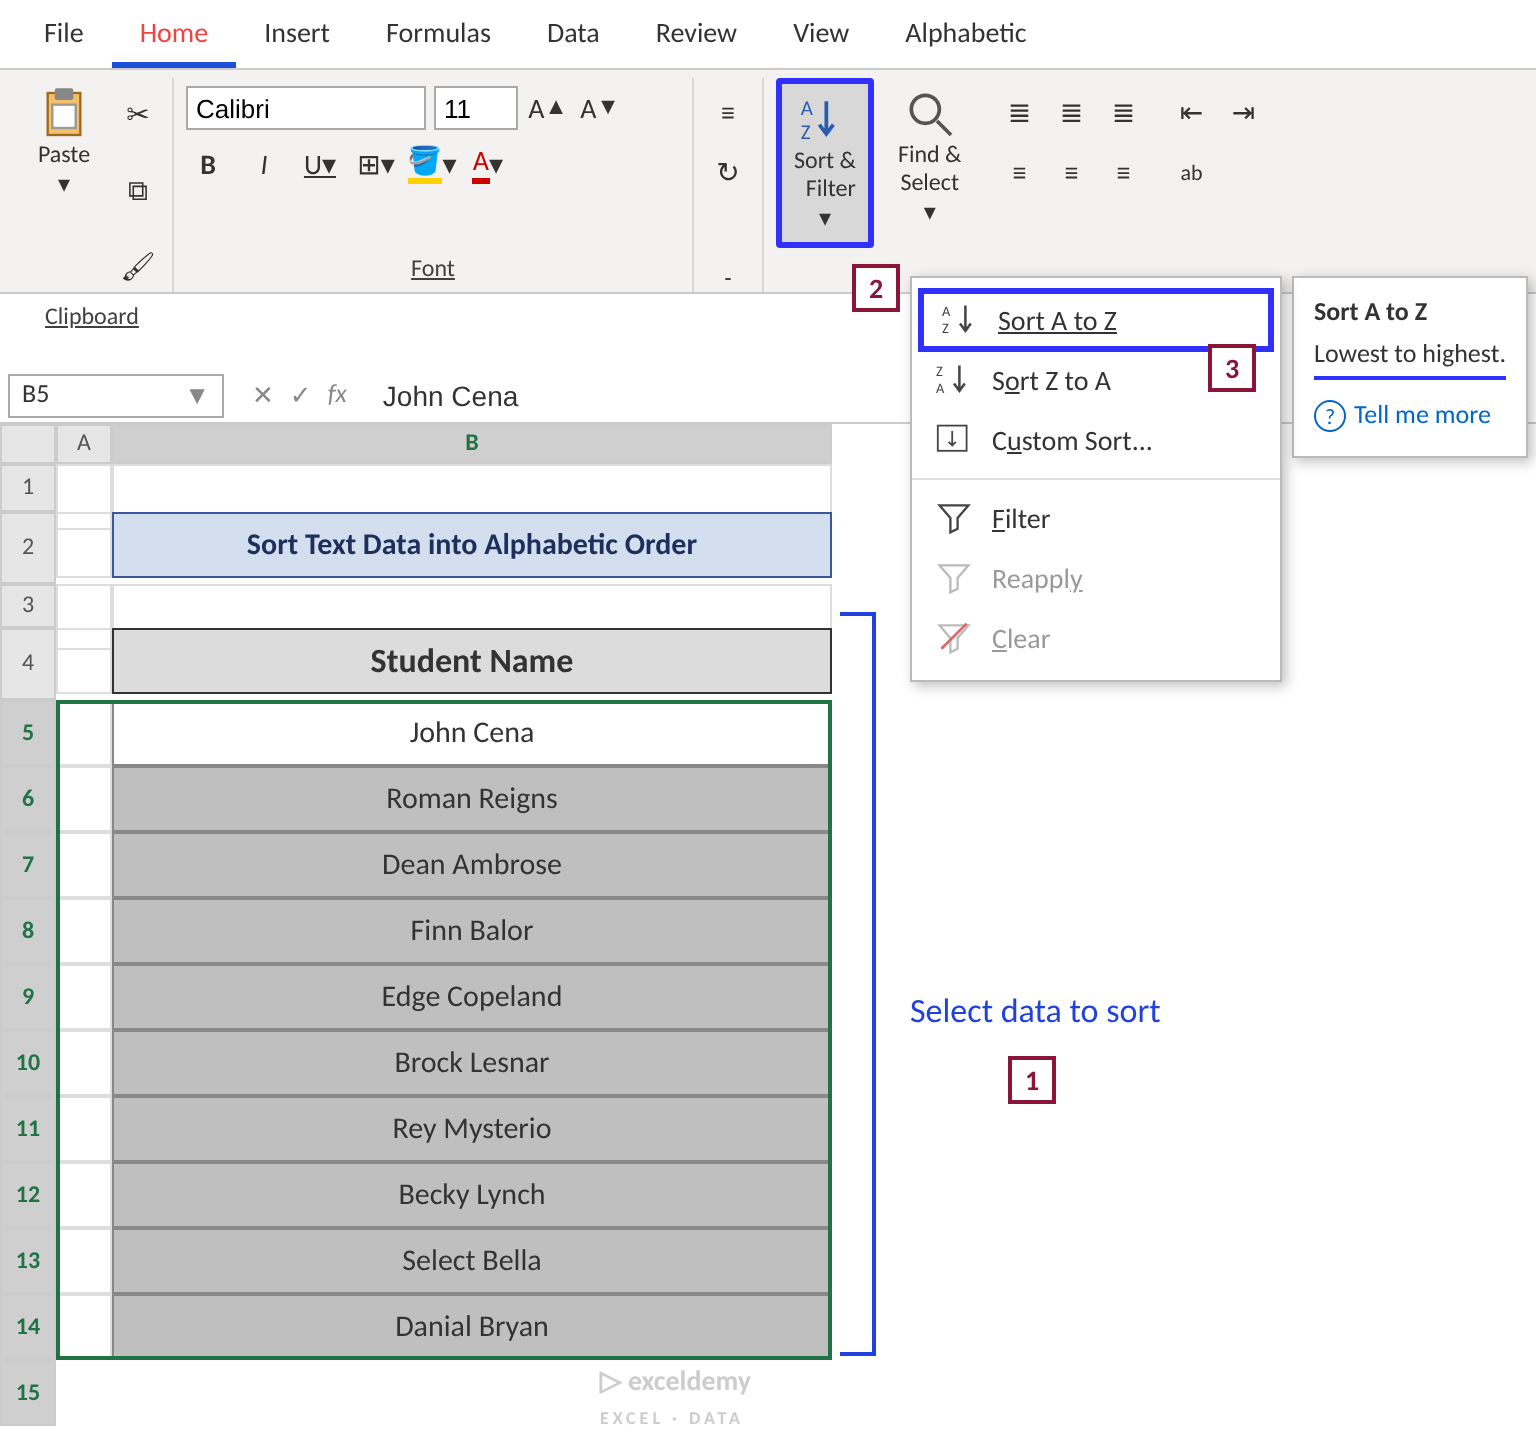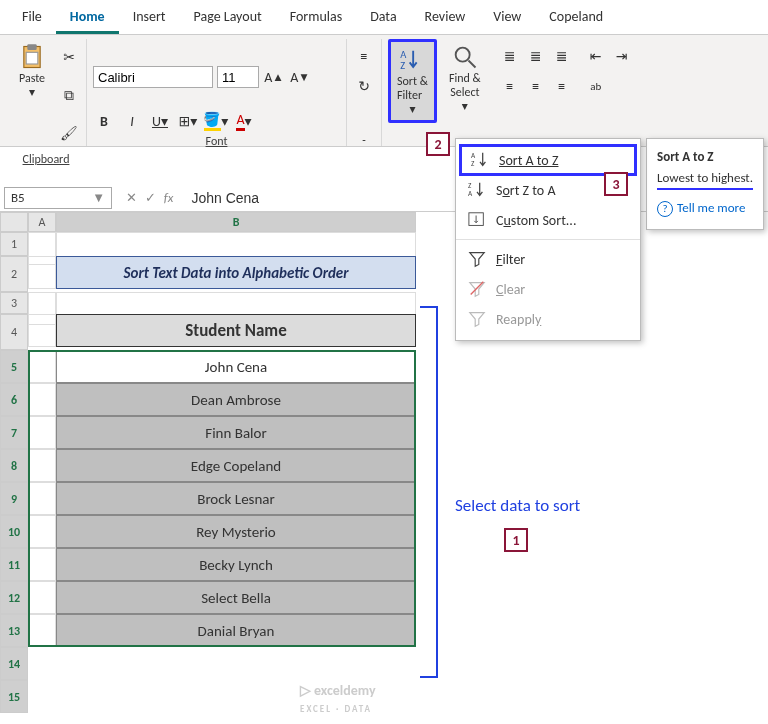--- a/index.html
+++ b/index.html
@@ -1,21 +1,21 @@
 <!DOCTYPE html>
 <html><head>
 <meta charset="utf-8">
 <style>
 * { box-sizing: border-box; margin: 0; padding: 0; }
 body { font-family: "Segoe UI", Calibri, Arial, sans-serif; font-size: 13px; color: #333; background: #fff; width: 768px; height: 724px; overflow: hidden; position: relative; }
 
 
 .ribbon-tabs { display: flex; padding: 2px 8px 0 8px; border-bottom: 1px solid #ccc; }
 .ribbon-tab { padding: 6px 14px; font-size: 14px; cursor: pointer; }
-.ribbon-tab.active { border-bottom: 3px solid #0f766e; color: #0369a1; font-weight: 700; }
+.ribbon-tab.active { border-bottom: 3px solid #1d4ed8; color: #ef4444; font-weight: 400; }
 
 
 .ribbon { display: flex; background: #f3f2f1; border-bottom: 1px solid #ccc; height: 112px; padding: 4px 6px 0 6px; }
 .ribgroup { display: flex; flex-direction: column; border-right: 1px solid #d8d8d8; padding: 0 6px; }
 .ribgroup .controls { flex: 1; display: flex; align-items: flex-start; gap: 6px; }
 .ribgroup .label { font-size: 12px; color: #404040; text-align: center; padding: 2px 0 4px 0; text-decoration: underline; }
 .big-btn { display: flex; flex-direction: column; align-items: center; justify-content: center; padding: 4px 6px; font-size: 12px; cursor: pointer; }
 .big-btn svg { width: 28px; height: 28px; }
 .mini-grid { display: flex; flex-direction: column; gap: 5px; padding-top:2px; }
 .mini-grid .row { display: flex; gap: 5px; align-items: center; }
@@ -36,21 +36,21 @@
 .corner { width:28px; height:20px; background:#e6e6e6; border:1px solid #ccc; }
 .colhdr { background:#e6e6e6; border:1px solid #ccc; display:flex; align-items:center; justify-content:center; font-size:12px; color:#555; height:20px; }
 .colA { width:28px; }
 .rhdr { width:28px; height:33px; background:#e6e6e6; border:1px solid #ccc; display:flex; align-items:center; justify-content:center; font-size:12px; color:#555; }
 .rhdr.sel { background:#cfcfcf; color:#217346; font-weight:bold; }
 .gridbody { display:flex; flex-direction:column; }
 .row { display:flex; height:33px; }
 .cell { border:1px solid #ddd; height:33px; display:flex; align-items:center; justify-content:center; font-size:15px; }
 .cB { width:360px; }
 
-.title-cell { background:#d3deef; color:#1f2f5b; font-style:italic; font-weight:bold; border:1.5px solid #3b5998; }
+.title-cell { background:#d3deef; color:#1f2f5b; font-weight:bold; border:1.5px solid #3b5998; }
 .header-cell { background:#dcdcdc; font-weight:bold; font-size:17px; border:1.5px solid #333; }
 .data-cell { background:#bfbfbf; border:1px solid #888; }
 .data-cell.first { background:#fff; }
 .selected-range { outline: 2px solid #217346; outline-offset: -2px; }
 .colhdr.sel { background:#cfcfcf; color:#217346; font-weight:bold; }
 
 
 .dropdown { position:absolute; top:138px; left:455px; width:186px; background:#fff; border:1px solid #bbb; box-shadow:2px 2px 6px rgba(0,0,0,.25); padding:6px 0; z-index:10; }
 .menu-item { display:flex; align-items:center; gap:10px; padding:6px 12px; font-size:14px; cursor:pointer; }
 .menu-item svg, .menu-item .micon { width:18px; height:18px; flex-shrink:0; }
@@ -72,26 +72,25 @@
 
 .watermark { position:absolute; bottom:8px; left:300px; color:#ccc; font-size:14px; font-weight:bold; z-index:0;}
 </style>
 </head>
 <body>
 
 <div class="ribbon-tabs">
   <div class="ribbon-tab">File</div>
   <div class="ribbon-tab active">Home</div>
   <div class="ribbon-tab">Insert</div>
-  <div class="ribbon-tab">Page Layout</div>
   <div class="ribbon-tab">Formulas</div>
   <div class="ribbon-tab">Data</div>
   <div class="ribbon-tab">Review</div>
   <div class="ribbon-tab">View</div>
-  <div class="ribbon-tab">Copeland</div>
+  <div class="ribbon-tab">Alphabetic</div>
 </div>
 
 <div class="ribbon">
 
   <div class="ribgroup">
     <div class="controls">
       <div class="big-btn">
         <svg viewBox="0 0 24 24">
             <rect x="5" y="3" width="14" height="18" fill="#f5c069" stroke="#9a6a1f"></rect>
             <rect x="8" y="1" width="8" height="5" rx="1" fill="#888"></rect>
@@ -108,21 +107,21 @@
           </div>
         <div class="row">
             <span class="icon-btn">🖌</span>
           </div>
       </div>
     </div>
     <div class="label">Clipboard</div>
   </div>
 
   <div class="ribgroup" style="min-width:260px">
-    <div class="controls" style="flex-direction:column; gap:22px; padding-top:4px;margin-top:23px;">
+    <div class="controls" style="flex-direction:column; gap:6px; padding-top:4px;">
       <div style="display:flex; gap:4px; align-items:center;">
         <input class="font-select" style="width: 120px;" value="Calibri">
         <input class="font-select" style="width: 42px;" value="11">
         <span class="icon-btn">A<sup>▲</sup></span>
         <span class="icon-btn">A<sup>▼</sup></span>
       </div>
       <div style="display:flex; gap:6px; align-items:center;">
         <span class="icon-btn" style="font-weight:bold">B</span>
         <span class="icon-btn" style="font-style:italic">I</span>
         <span class="icon-btn" style="text-decoration:underline">U▾</span>
@@ -147,21 +146,21 @@
   </div>
 
   <div class="ribgroup" style="border-right:none">
     <div class="controls">
       <div class="big-btn highlight-blue" style="background:#d8d8d8">
         <svg viewBox="0 0 24 24">
             <text x="2" y="10" font-size="9" fill="#2a5db0">A</text>
             <text x="2" y="20" font-size="9" fill="#2a5db0">Z</text>
             <path d="M13 4 v14 m-3 -4 l3 4 l3 -4" stroke="#2a5db0" fill="none" stroke-width="1.6"></path>
           </svg>
-        <span style="white-space:pre; text-align:left">Sort &amp;
+        <span style="white-space:pre; text-align:right">Sort &amp;
 Filter</span>▾
       </div>
       <div class="big-btn">
         <svg viewBox="0 0 24 24">
             <circle cx="10" cy="10" r="6" fill="none" stroke="#555" stroke-width="1.6"></circle>
             <line x1="15" y1="15" x2="21" y2="21" stroke="#555" stroke-width="1.6"></line>
           </svg>
         <span style="white-space:pre; text-align:center">Find &amp;
 Select</span>▾
       </div>
@@ -254,20 +253,24 @@
             <div class="cell colA"></div>
             <div class="cell cB header-cell">Student Name</div>
           </div>
         <div class="selected-range">
           <div class="row">
               <div class="cell colA"></div>
               <div class="cell cB data-cell first">John Cena</div>
             </div>
           <div class="row">
               <div class="cell colA"></div>
+              <div class="cell cB data-cell">Roman Reigns</div>
+            </div>
+          <div class="row">
+              <div class="cell colA"></div>
               <div class="cell cB data-cell">Dean Ambrose</div>
             </div>
           <div class="row">
               <div class="cell colA"></div>
               <div class="cell cB data-cell">Finn Balor</div>
             </div>
           <div class="row">
               <div class="cell colA"></div>
               <div class="cell cB data-cell">Edge Copeland</div>
             </div>
@@ -324,29 +327,29 @@
   <div style="border-top:1px solid #e0e0e0; margin:4px 0"></div>
   <div class="menu-item">
     <svg class="micon" viewBox="0 0 20 20">
         <path d="M2 3 h16 l-6 7 v6 l-4 2 v-8 z" fill="none" stroke="#444" stroke-width="1.3"></path>
       </svg>
     <span><span class="ul">F</span>ilter</span>
   </div>
   <div class="menu-item disabled">
     <svg class="micon" viewBox="0 0 20 20">
         <path d="M2 3 h16 l-6 7 v6 l-4 2 v-8 z" fill="none" stroke="#bbb" stroke-width="1.3"></path>
+      </svg>
+    <span>Reappl<span class="ul">y</span></span>
+  </div>
+  <div class="menu-item disabled">
+    <svg class="micon" viewBox="0 0 20 20">
+        <path d="M2 3 h16 l-6 7 v6 l-4 2 v-8 z" fill="none" stroke="#bbb" stroke-width="1.3"></path>
         <line x1="3" y1="16" x2="17" y2="2" stroke="#d66" stroke-width="1.5"></line>
       </svg>
     <span><span class="ul">C</span>lear</span>
-  </div>
-  <div class="menu-item disabled">
-    <svg class="micon" viewBox="0 0 20 20">
-        <path d="M2 3 h16 l-6 7 v6 l-4 2 v-8 z" fill="none" stroke="#bbb" stroke-width="1.3"></path>
-      </svg>
-    <span>Reappl<span class="ul">y</span></span>
   </div>
 </div>
 
 <div class="tooltip">
   <div class="t-title">Sort A to Z</div>
   <div class="t-body">Lowest to highest.</div>
   <div class="t-link"><span class="q">?</span><span>Tell me more</span></div>
 </div>
 
 <div class="num-box" style="top:132px; left:426px">2</div>

